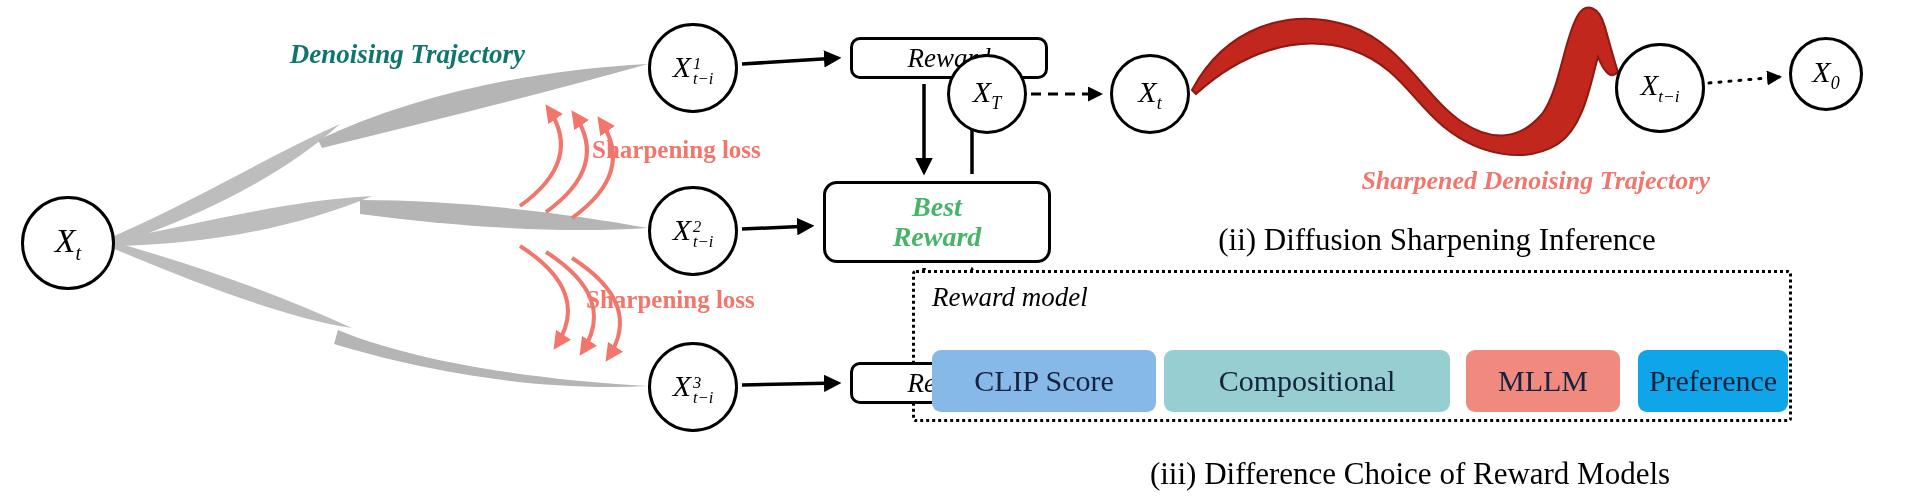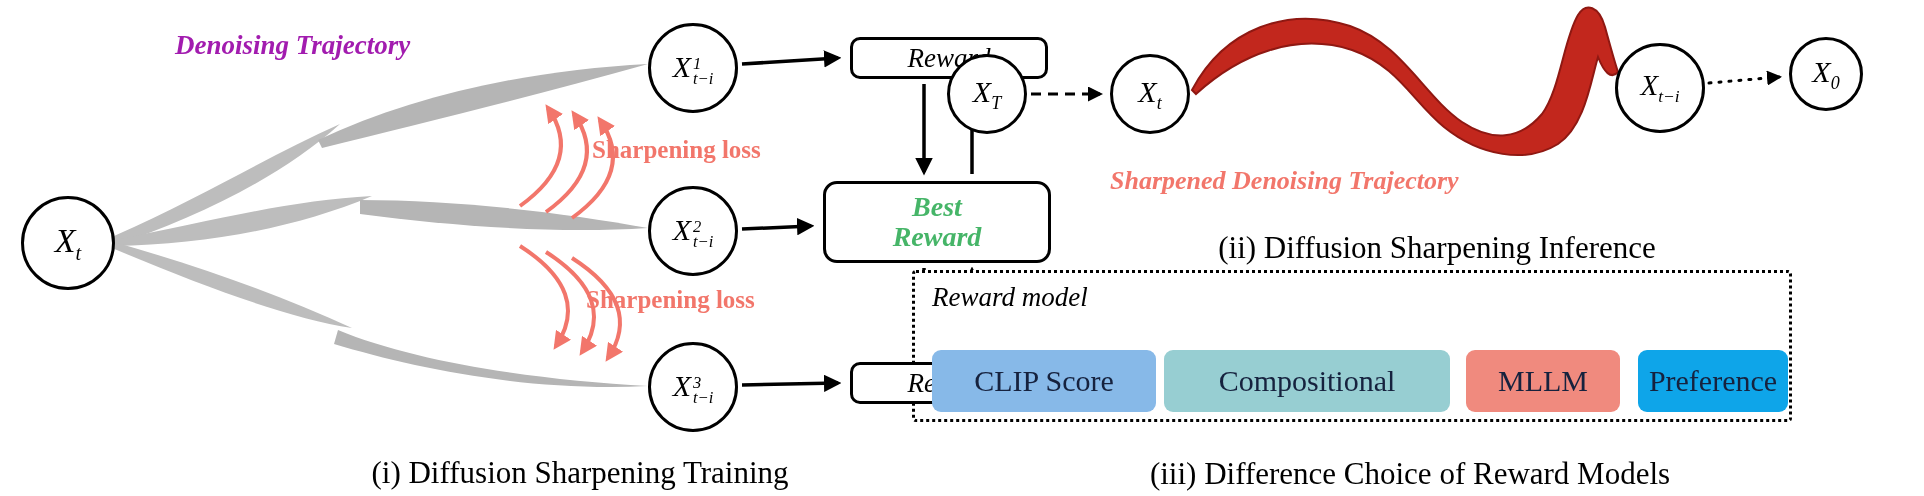--- a/index.html
+++ b/index.html
@@ -94,21 +94,21 @@
              C1560 90 1564 38 1578 15
              C1586 2 1599 6 1605 27
              C1610 45 1614 60 1618 72
              C1611 80 1604 72 1598 57
              C1591 80 1585 126 1558 144
              C1526 164 1480 156 1444 127
              C1413 102 1398 66 1352 50
              C1296 32 1240 54 1196 94 Z" fill="#c2271d" stroke="#8f1812" stroke-width="2"></path>
   </svg>
 
-  <div class="red-label italic" style="left:175px; top:30px; width:350px; text-align:left; font-size:27px; color:#a21caf;">Denoising Trajectory</div>
+  <div class="red-label italic" style="left:175px; top:39px; width:350px; text-align:right; font-size:27px; color:#0f766e;">Denoising Trajectory</div>
 
   <div class="circle-node" style="left:21px; top:196px; width:94px; height:94px; font-size:34px;">
     <span class="math"><span>X</span><sub>t</sub></span>
   </div>
 
   <div class="circle-node" style="left:648px; top:23px; width:90px; height:90px; font-size:30px;">
     <span class="math"><span>X</span><span class="stack">
           <span>1</span>
           <span>t−i</span>
         </span></span>
@@ -139,41 +139,40 @@
     <span>
       <span style="display:block;">Best</span>
       <span style="display:block;">Reward</span>
     </span>
   </div>
 
   <div class="box-node" style="left:850px; top:362px; width:198px; height:42px; font-size:27px;">
     <span>Reward</span>
   </div>
 
-  <div class="caption" style="left:230px; top:455px; width:700px;">(i) Diffusion Sharpening Training</div>
 
   <div class="circle-node" style="left:947px; top:54px; width:80px; height:80px; font-size:30px;">
     <span class="math"><span>X</span><sub>T</sub></span>
   </div>
 
   <div class="circle-node" style="left:1110px; top:54px; width:80px; height:80px; font-size:30px;">
     <span class="math"><span>X</span><sub>t</sub></span>
   </div>
 
   <div class="circle-node" style="left:1615px; top:43px; width:90px; height:90px; font-size:29px;">
     <span class="math"><span>X</span><sub>t−i</sub></span>
   </div>
 
   <div class="circle-node" style="left:1789px; top:37px; width:74px; height:74px; font-size:30px;">
     <span class="math"><span>X</span><sub>0</sub></span>
   </div>
 
-  <div class="red-label italic" style="left:1110px; top:166px; width:600px; text-align:left; font-size:26px; color:#f2766b;">Sharpened Denoising Trajectory</div>
+  <div class="red-label italic" style="left:1110px; top:166px; width:600px; text-align:right; font-size:26px; color:#f2766b;">Sharpened Denoising Trajectory</div>
 
-  <div class="caption" style="left:1087px; top:222px; width:700px;margin-top:8px;">(ii) Diffusion Sharpening Inference</div>
+  <div class="caption" style="left:1087px; top:222px; width:700px;">(ii) Diffusion Sharpening Inference</div>
 
   <div class="dotted-box" style="left:912px; top:270px; width:880px; height:152px;"></div>
 
   <div class="red-label italic" style="left:932px; top:282px; font-size:27px; color:#000; font-weight:normal;">Reward model</div>
 
   <div class="chip" style="left: 1164px; top: 350px; width: 286px; height: 62px; background: rgb(151, 206, 210);">
     <span>Compositional</span>
   </div>
   <div class="chip" style="left: 932px; top: 350px; width: 224px; height: 62px; background: rgb(135, 185, 232);">
     <span>CLIP Score</span>

